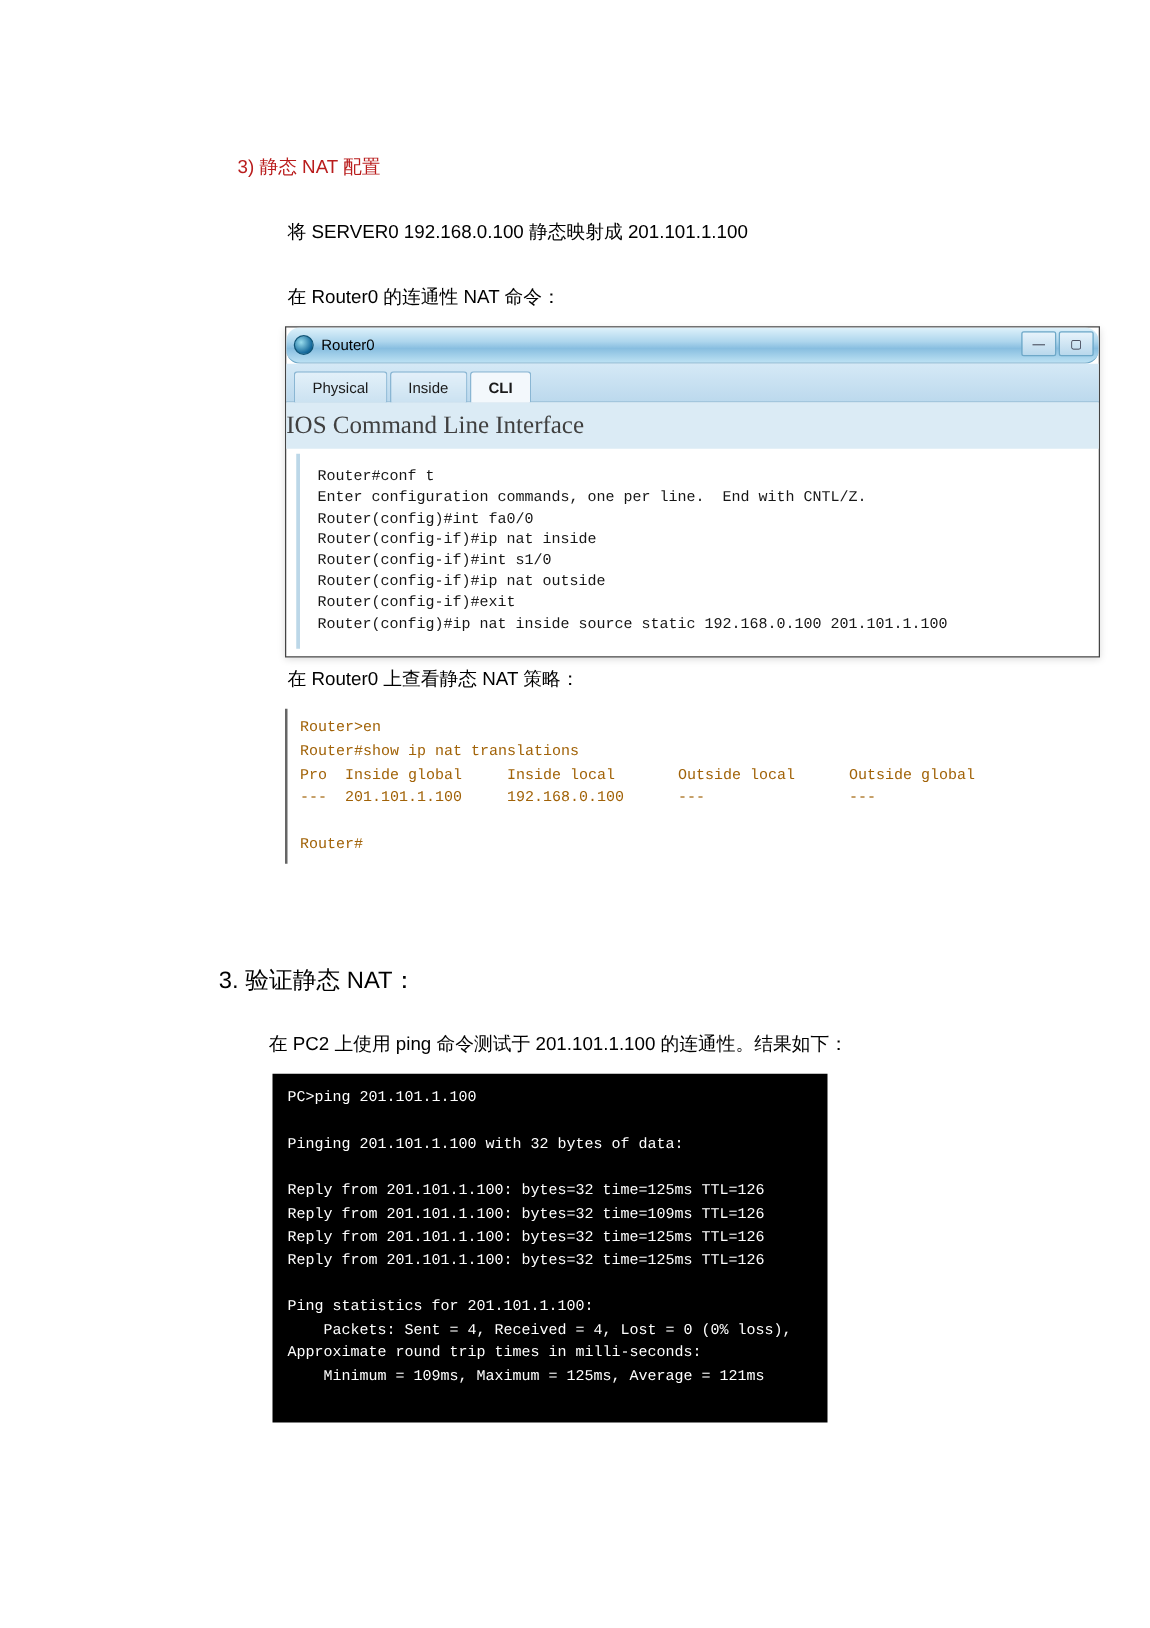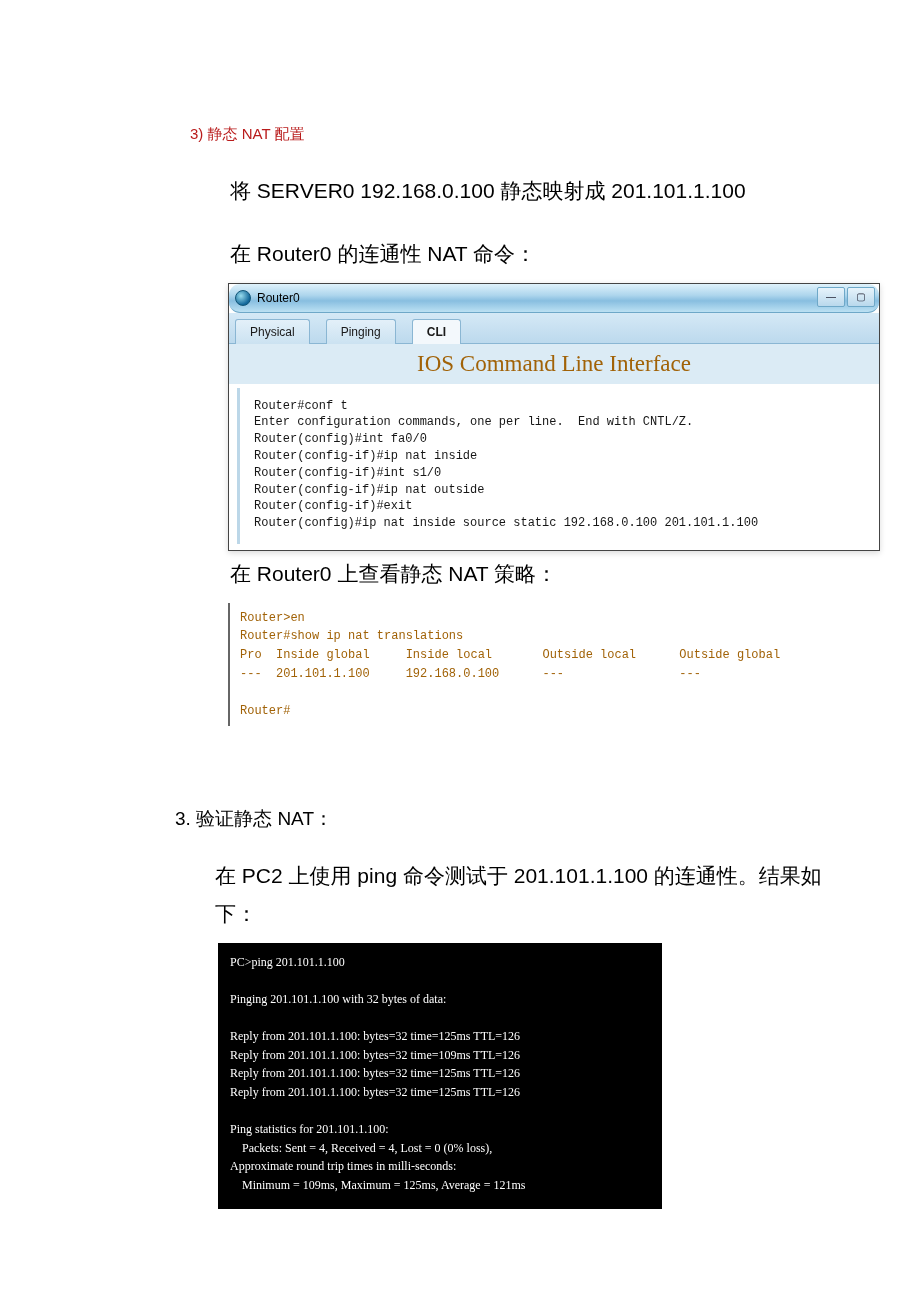--- a/index.html
+++ b/index.html
@@ -9,21 +9,21 @@
   }
   .page {
     width: 920px;
     min-height: 1302px;
     background: #fff;
     position: relative;
     box-sizing: border-box;
     padding: 120px 60px 80px 60px;
   }
   .indent-1 { padding-left: 130px; font-size: 15px; line-height: 1.8; color: #b91c1c; }
-  .indent-2 { padding-left: 170px; font-size: 21px; line-height: 1.8; color: #000; margin-top: 25px; }
+  .indent-2 { padding-left: 170px; font-size: 15px; line-height: 1.8; color: #000; margin-top: 25px; }
   .heading-3 { padding-left: 115px; font-size: 19px; margin-top: 80px; }
 
   
   .router-window {
     margin: 10px 0 0 168px;
     width: 650px;
     border: 1px solid #444;
     background: #fff;
     box-shadow: 0 2px 6px rgba(0,0,0,0.15);
   }
@@ -64,36 +64,35 @@
   }
   .tab {
     padding: 5px 14px 5px 14px;
     font-size: 12px;
     color: #1a1a1a;
     border: 1px solid #8ab6d3;
     border-bottom: none;
     background: linear-gradient(to bottom,#e3f0f9,#cbe2f1);
     border-top-left-radius: 3px;
     border-top-right-radius: 3px;
-    margin-right: 16px;
+    margin-right: 2px;
     position: relative;
     bottom: -1px;
   }
   .tab.active {
     background: #f3f8fc;
     font-weight: bold;
     z-index: 2;
   }
   .cli-title {
     background: #dbebf5;
-    text-align: center;
     font-family: Georgia, serif;
-    font-size: 23px;
+    font-size: 20px;
     padding: 7px 0;
-    color: #a16207;
+    color: #404040;
   }
   .cli-body {
     font-family: Liberation Mono, monospace;
     font-size: 12px;
     color: #161616;
     white-space: pre;
     padding: 10px 14px 12px 14px;
     line-height: 1.4;
     border-left: 3px solid #bcd7e8;
     margin: 4px 4px 6px 8px;
@@ -110,24 +109,24 @@
     border-left: 2px solid #666;
     line-height: 1.55;
     width: 640px;
   }
 
   .ping-window {
     margin: 10px 0 0 158px;
     width: 420px;
     background: #000;
     color: #fff;
-    font-family: Liberation Serif, serif;
+    font-family: Liberation Mono, monospace;
     font-size: 12px;
     white-space: pre;
-    padding: 10px 12px 14px 12px;
+    padding: 10px 12px 27px 12px;
     line-height: 1.55;
   }
 </style>
 </head>
 <body>
 
 <div class="page">
 
   <div class="indent-1">3)   静态 NAT 配置</div>
   <div class="indent-2">将 SERVER0 192.168.0.100 静态映射成 201.101.1.100</div>
@@ -137,21 +136,21 @@
     <div class="titlebar">
       <div class="router-icon"></div>
       <span class="title-text">Router0</span>
       <div class="win-btns">
         <div class="win-btn">—</div>
         <div class="win-btn">▢</div>
       </div>
     </div>
     <div class="tabrow">
       <div class="tab"><span>Physical</span></div>
-      <div class="tab"><span>Pinging</span></div>
+      <div class="tab"><span>Inside</span></div>
       <div class="tab active"><span>CLI</span></div>
     </div>
     <div class="cli-title">IOS Command Line Interface</div>
     <div class="cli-body">Router#conf t
 Enter configuration commands, one per line.  End with CNTL/Z.
 Router(config)#int fa0/0
 Router(config-if)#ip nat inside
 Router(config-if)#int s1/0
 Router(config-if)#ip nat outside
 Router(config-if)#exit

